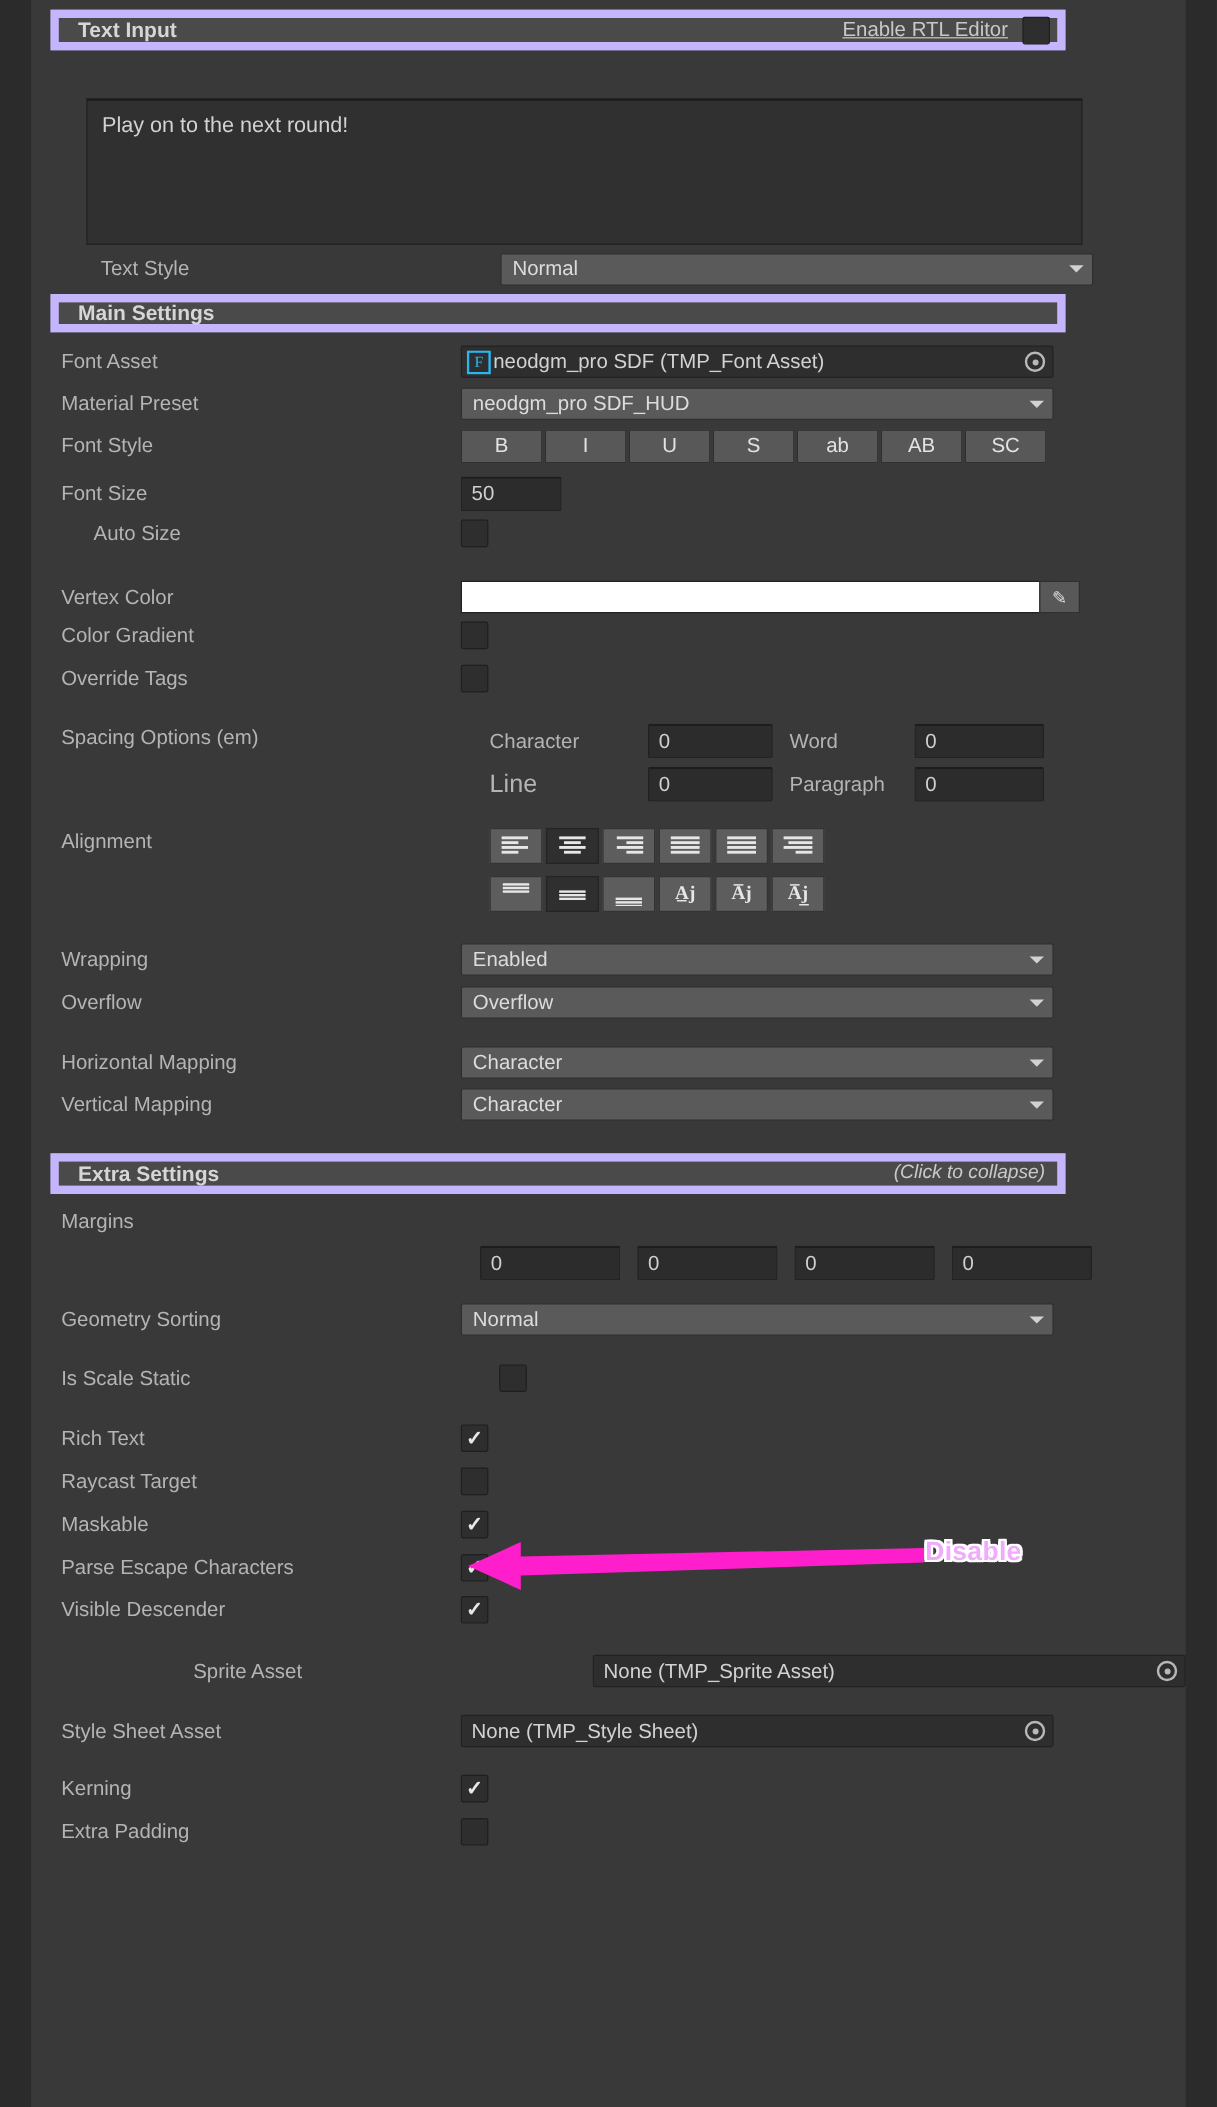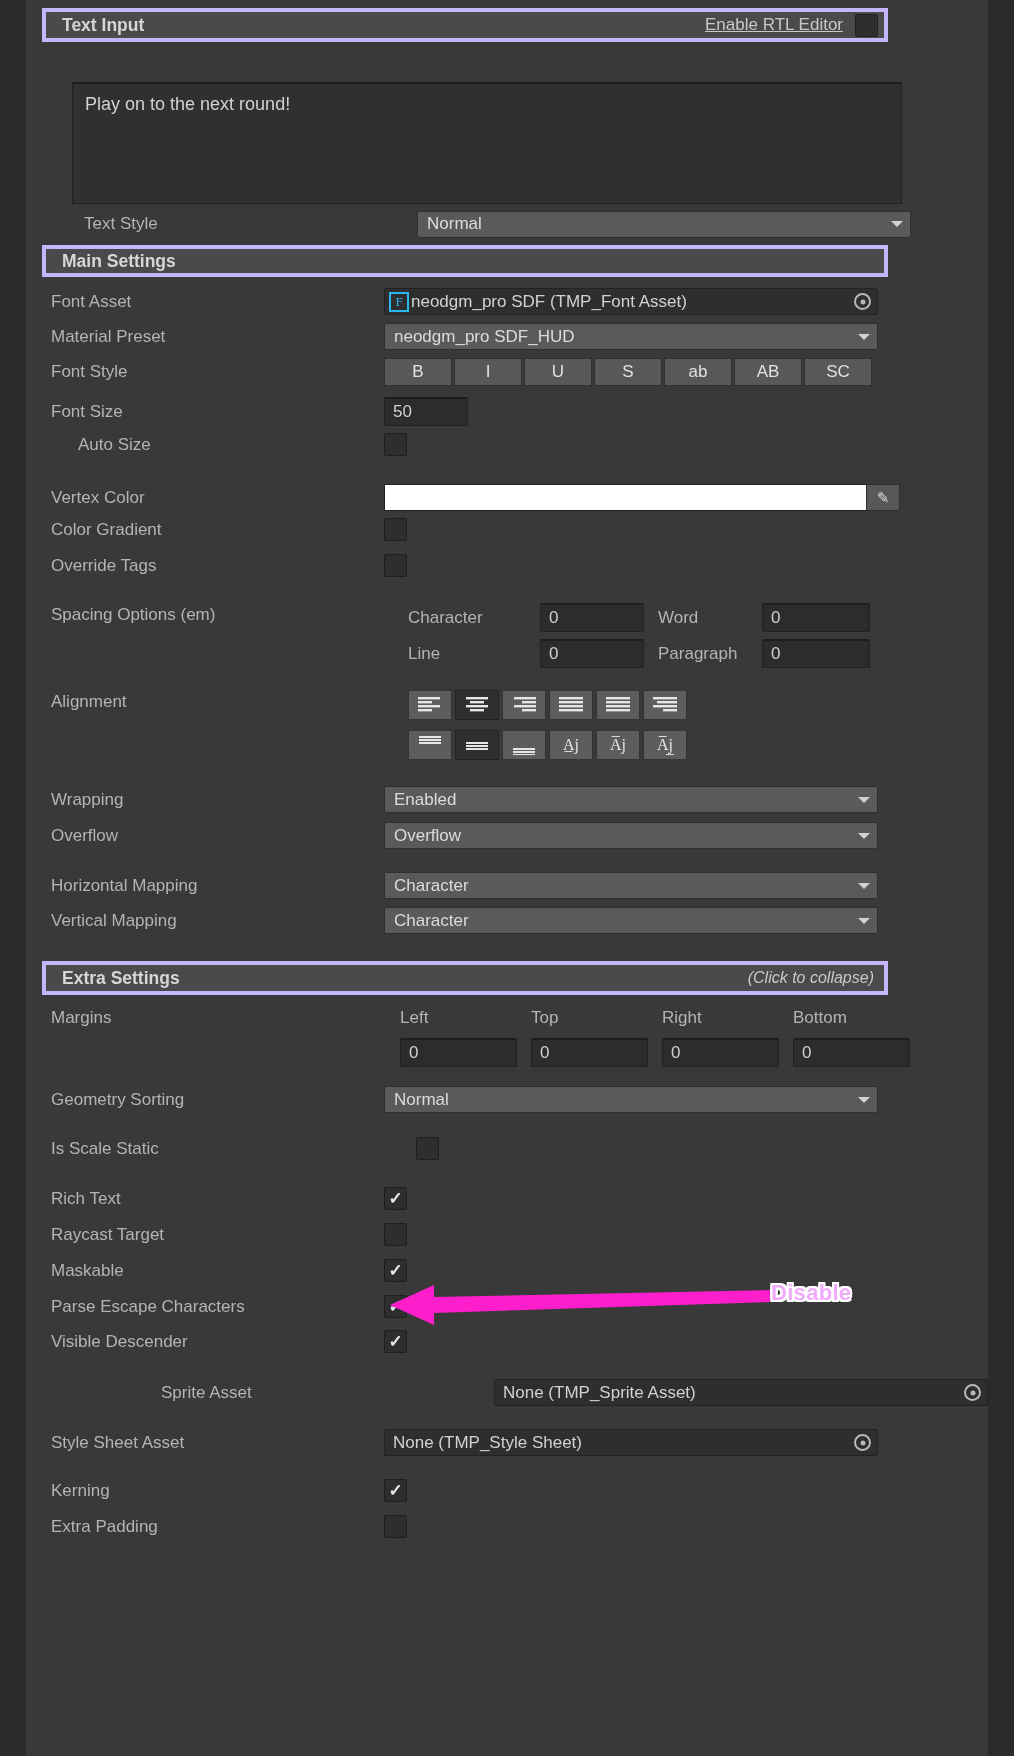--- a/index.html
+++ b/index.html
@@ -39,21 +39,21 @@
     white-space: nowrap;
   }
   .label.indent { padding-left: 52px; }
 
   
   .section-header {
     position: relative;
     margin: 0 8px;
     height: 34px;
     background: #4a4a4a;
-    border: 4px solid #c4b5fd;
+    border: 7px solid #c4b5fd;
     display: flex;
     align-items: center;
     color: #d6d6d6;
     font-size: 17.5px;
     font-weight: bold;
     padding-left: 16px;
     justify-content: space-between;
   }
   .section-header .hint {
     font-weight: normal;
@@ -345,21 +345,21 @@
       <span style="color:#b4b4b4; font-size:17px; width:132px;">Character</span>
       <div class="numfield" style="width:104px;">
         <span>0</span>
       </div>
       <span style="color:#b4b4b4; font-size:17px; width:118px; padding-left:14px;">Word</span>
       <div class="numfield" style="width:108px;">
         <span>0</span>
       </div>
     </div>
     <div class="abs" style="left:382px; top:639px; display:flex; align-items:center; gap:0;">
-      <span style="color:#b4b4b4; font-size:17px; width:132px;">Line</span>
+      <span style="color:#b4b4b4; font-size:21px; width:132px;">Line</span>
       <div class="numfield" style="width:104px;">
         <span>0</span>
       </div>
       <span style="color:#b4b4b4; font-size:17px; width:118px; padding-left:14px;">Paragraph</span>
       <div class="numfield" style="width:108px;">
         <span>0</span>
       </div>
     </div>
 
     <div class="abs" style="left:0; top:692px; width:962px; display:flex; align-items:center;">
@@ -408,21 +408,21 @@
         </div>
         <div class="alignbtn">
           <svg width="26" height="20" viewBox="0 0 26 20">
             <rect x="1" y="2" width="24" height="2.4" fill="#e6e6e6"></rect>
             <rect x="5" y="6" width="20" height="2.4" fill="#e6e6e6"></rect>
             <rect x="1" y="10" width="24" height="2.4" fill="#e6e6e6"></rect>
             <rect x="11" y="14" width="14" height="2.4" fill="#e6e6e6"></rect>
           </svg>
         </div>
       </div>
-    <div class="alignrow abs" id="align-v" style="left:382px; top:730px;">
+    <div class="alignrow abs" id="align-v" style="left:382px; top:730px;font-weight:bold;">
         <div class="alignbtn">
           <svg width="26" height="20" viewBox="0 0 26 20">
             <rect x="2" y="1" width="22" height="2" fill="#e6e6e6"></rect>
             <rect x="2" y="4" width="22" height="2" fill="#e6e6e6"></rect>
             <rect x="2" y="7" width="22" height="2" fill="#e6e6e6"></rect>
           </svg>
         </div>
         <div class="alignbtn active">
           <svg width="26" height="20" viewBox="0 0 26 20">
             <rect x="2" y="7" width="22" height="2" fill="#e6e6e6"></rect>
@@ -481,26 +481,20 @@
     </div>
 
     <div class="section-header abs" style="left:8px; top:961px; width:846px; height:34px;">
       <span>Extra Settings</span>
       <span class="hint">(Click to collapse)</span>
     </div>
 
     <div class="abs" style="left:0; top:1008px; width:962px; display:flex; align-items:center;">
       <span class="label">Margins</span>
     </div>
-    <div class="abs" id="margin-labels" style="left:374px; top:1008px; display:flex;">
-        <span style="color: rgb(180, 180, 180); font-size: 17px; width: 131px; display: inline-block;">Left</span>
-        <span style="color: rgb(180, 180, 180); font-size: 17px; width: 131px; display: inline-block;">Top</span>
-        <span style="color: rgb(180, 180, 180); font-size: 17px; width: 131px; display: inline-block;">Right</span>
-        <span style="color: rgb(180, 180, 180); font-size: 17px; width: 131px; display: inline-block;">Bottom</span>
-      </div>
     <div class="abs" id="margin-fields" style="left:374px; top:1038px; display:flex;">
         <div class="numfield" style="width: 117px; margin-right: 14px;">
           <span>0</span>
         </div>
         <div class="numfield" style="width: 117px; margin-right: 14px;">
           <span>0</span>
         </div>
         <div class="numfield" style="width: 117px; margin-right: 14px;">
           <span>0</span>
         </div>

